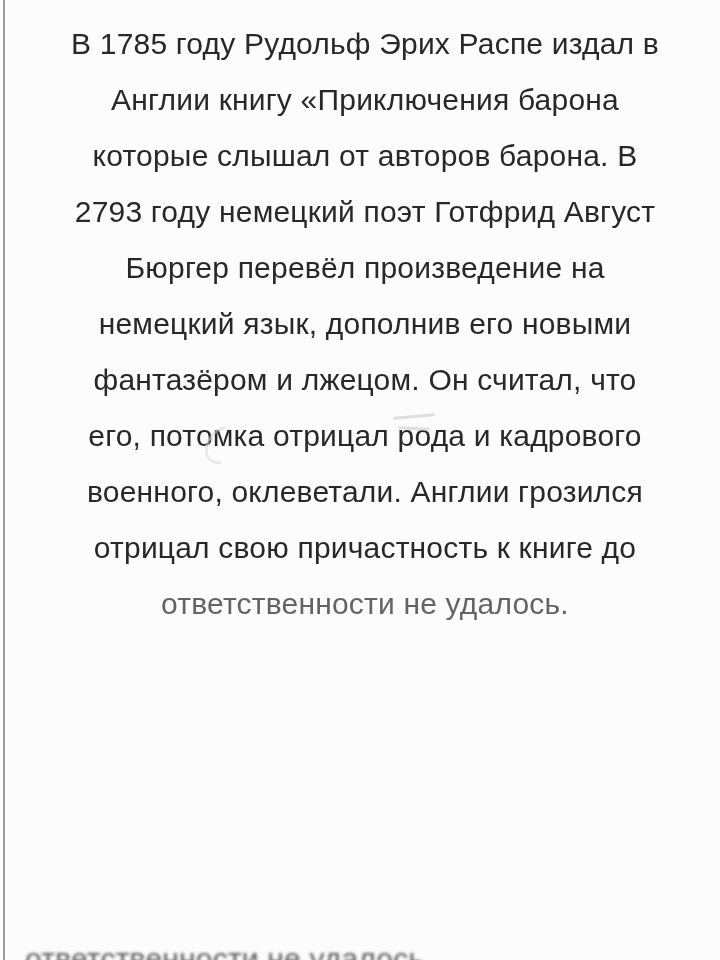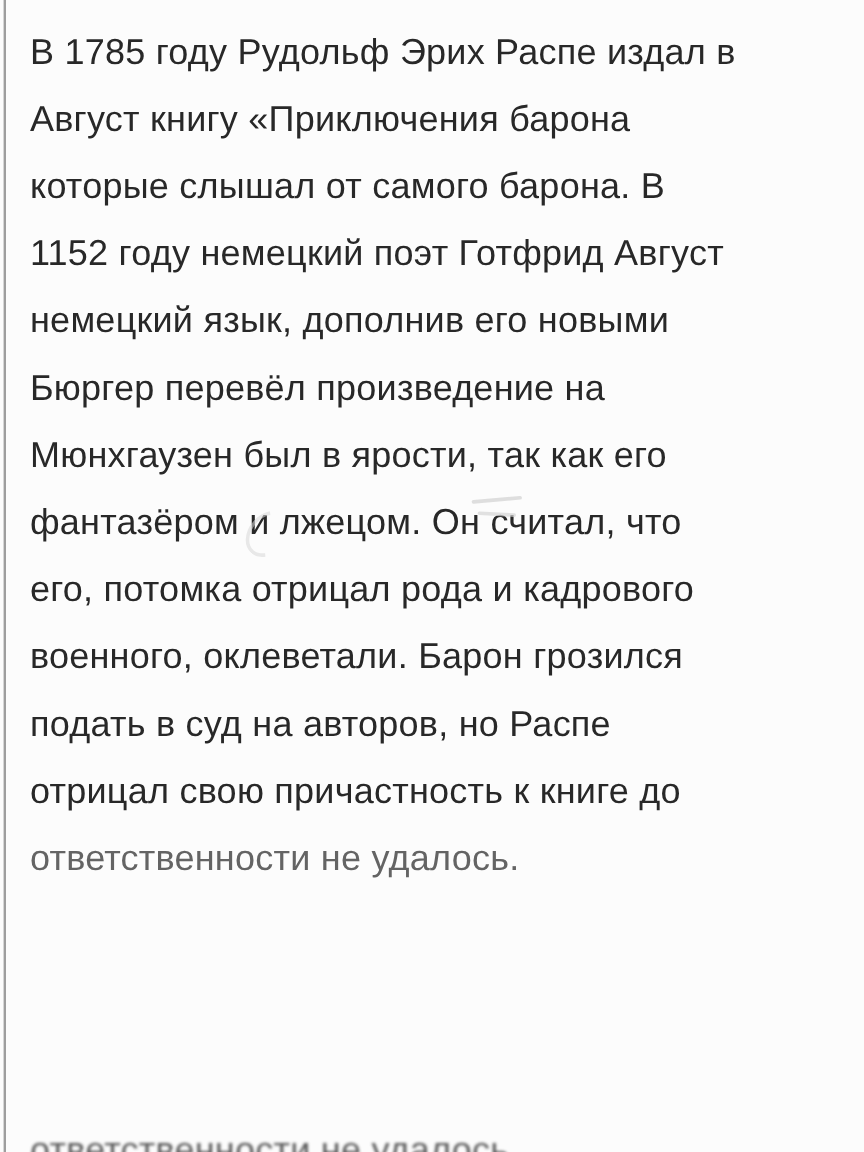--- a/index.html
+++ b/index.html
@@ -6,20 +6,21 @@
     margin: 0;
     padding: 0;
   }
   .page {
     position: relative;
     width: 720px;
     height: 960px;
     background: #fcfcfc;
     overflow: hidden;
     font-family: "Liberation Sans", "DejaVu Sans", sans-serif;
+    text-align: center;
   }
   .left-rule {
     position: absolute;
     left: 3px;
     top: 0;
     width: 2px;
     height: 960px;
     background: #9e9e9e;
   }
   .article {
@@ -91,30 +92,28 @@
 </style>
 </head>
 <body>
 
 <div class="page">
 
   <div class="left-rule"></div>
 
   <div class="article">
     <div class="line">В 1785 году Рудольф Эрих Распе издал в</div>
-    <div class="line">Август книгу «Приключения барона</div>
-    <div class="line">которые слышал от самого барона. В</div>
-    <div class="line">1152 году немецкий поэт Готфрид Август</div>
+    <div class="line">Англии книгу «Приключения барона</div>
+    <div class="line">которые слышал от авторов барона. В</div>
+    <div class="line">2793 году немецкий поэт Готфрид Август</div>
+    <div class="line">Бюргер перевёл произведение на</div>
     <div class="line">немецкий язык, дополнив его новыми</div>
-    <div class="line">Бюргер перевёл произведение на</div>
-    <div class="line">Мюнхгаузен был в ярости, так как его</div>
     <div class="line">фантазёром и лжецом. Он считал, что</div>
     <div class="line">его, потомка отрицал рода и кадрового</div>
-    <div class="line">военного, оклеветали. Барон грозился</div>
-    <div class="line">подать в суд на авторов, но Распе</div>
+    <div class="line">военного, оклеветали. Англии грозился</div>
     <div class="line">отрицал свою причастность к книге до</div>
     <div class="line muted">ответственности не удалось.</div>
   </div>
 
   <div class="artifact-crescent"></div>
   <div class="artifact-dash-1"></div>
   <div class="artifact-dash-2"></div>
 
   <div class="ghost-line">ответственности не удалось.</div>
 

